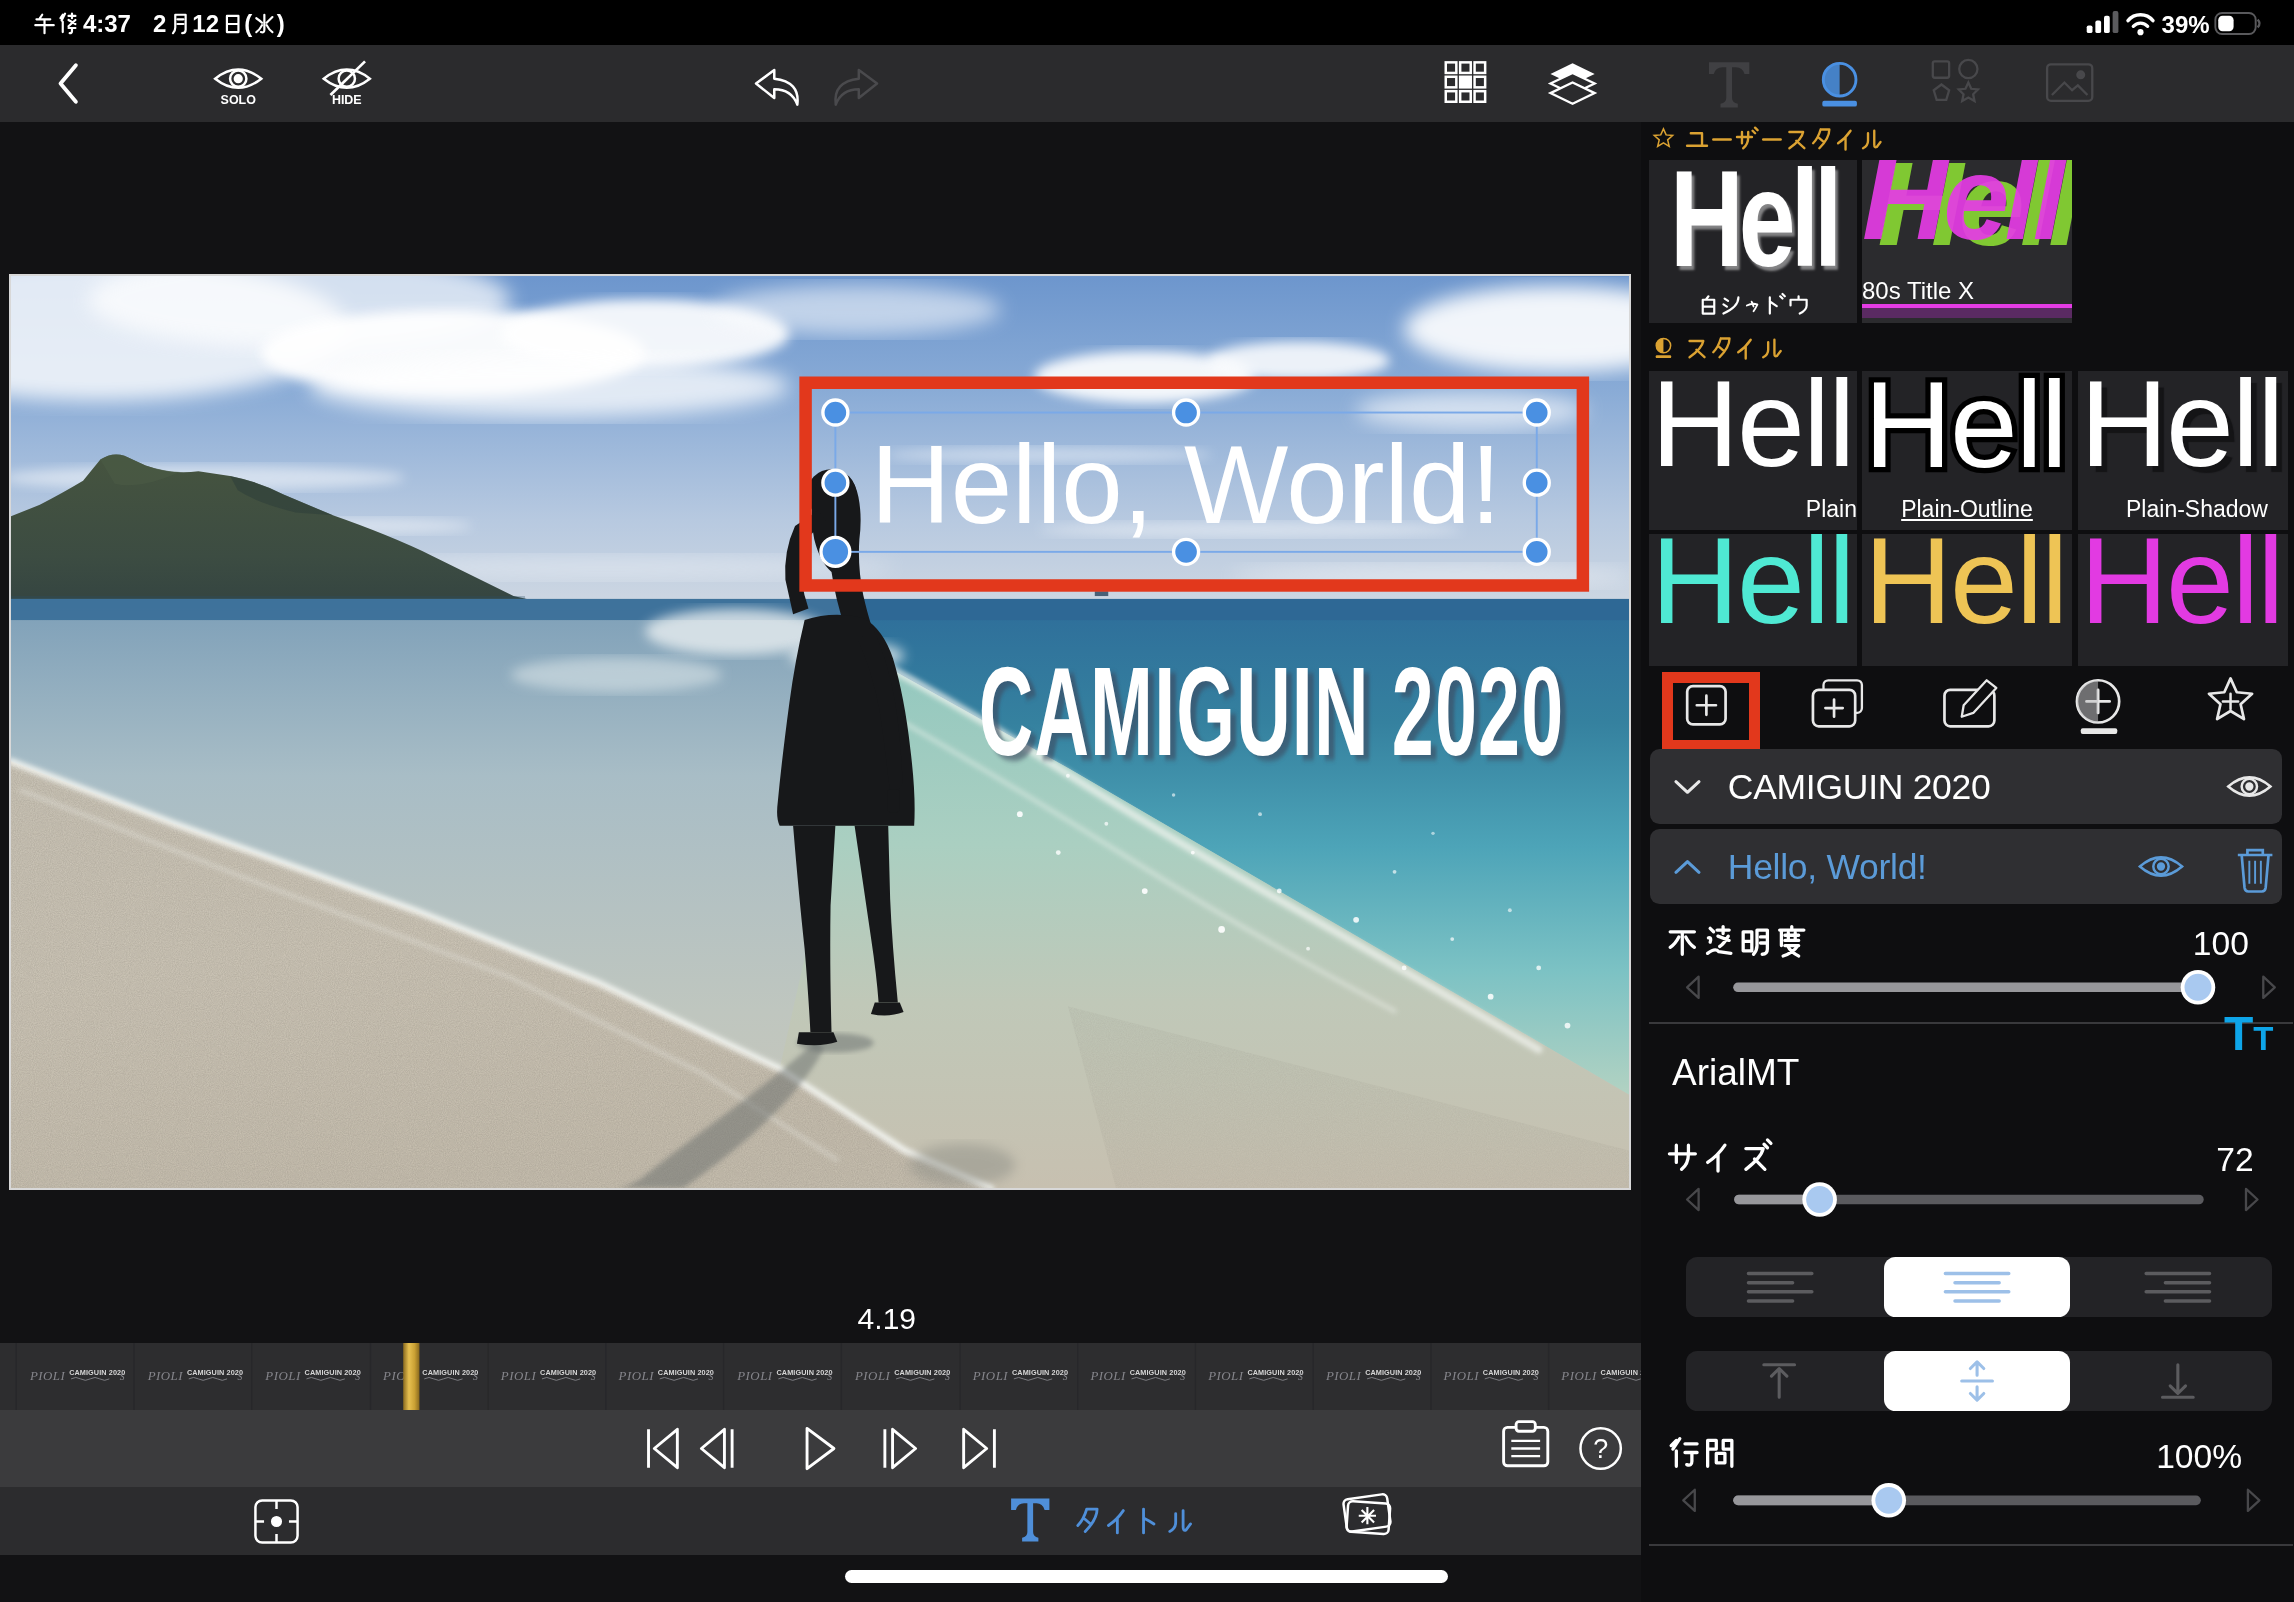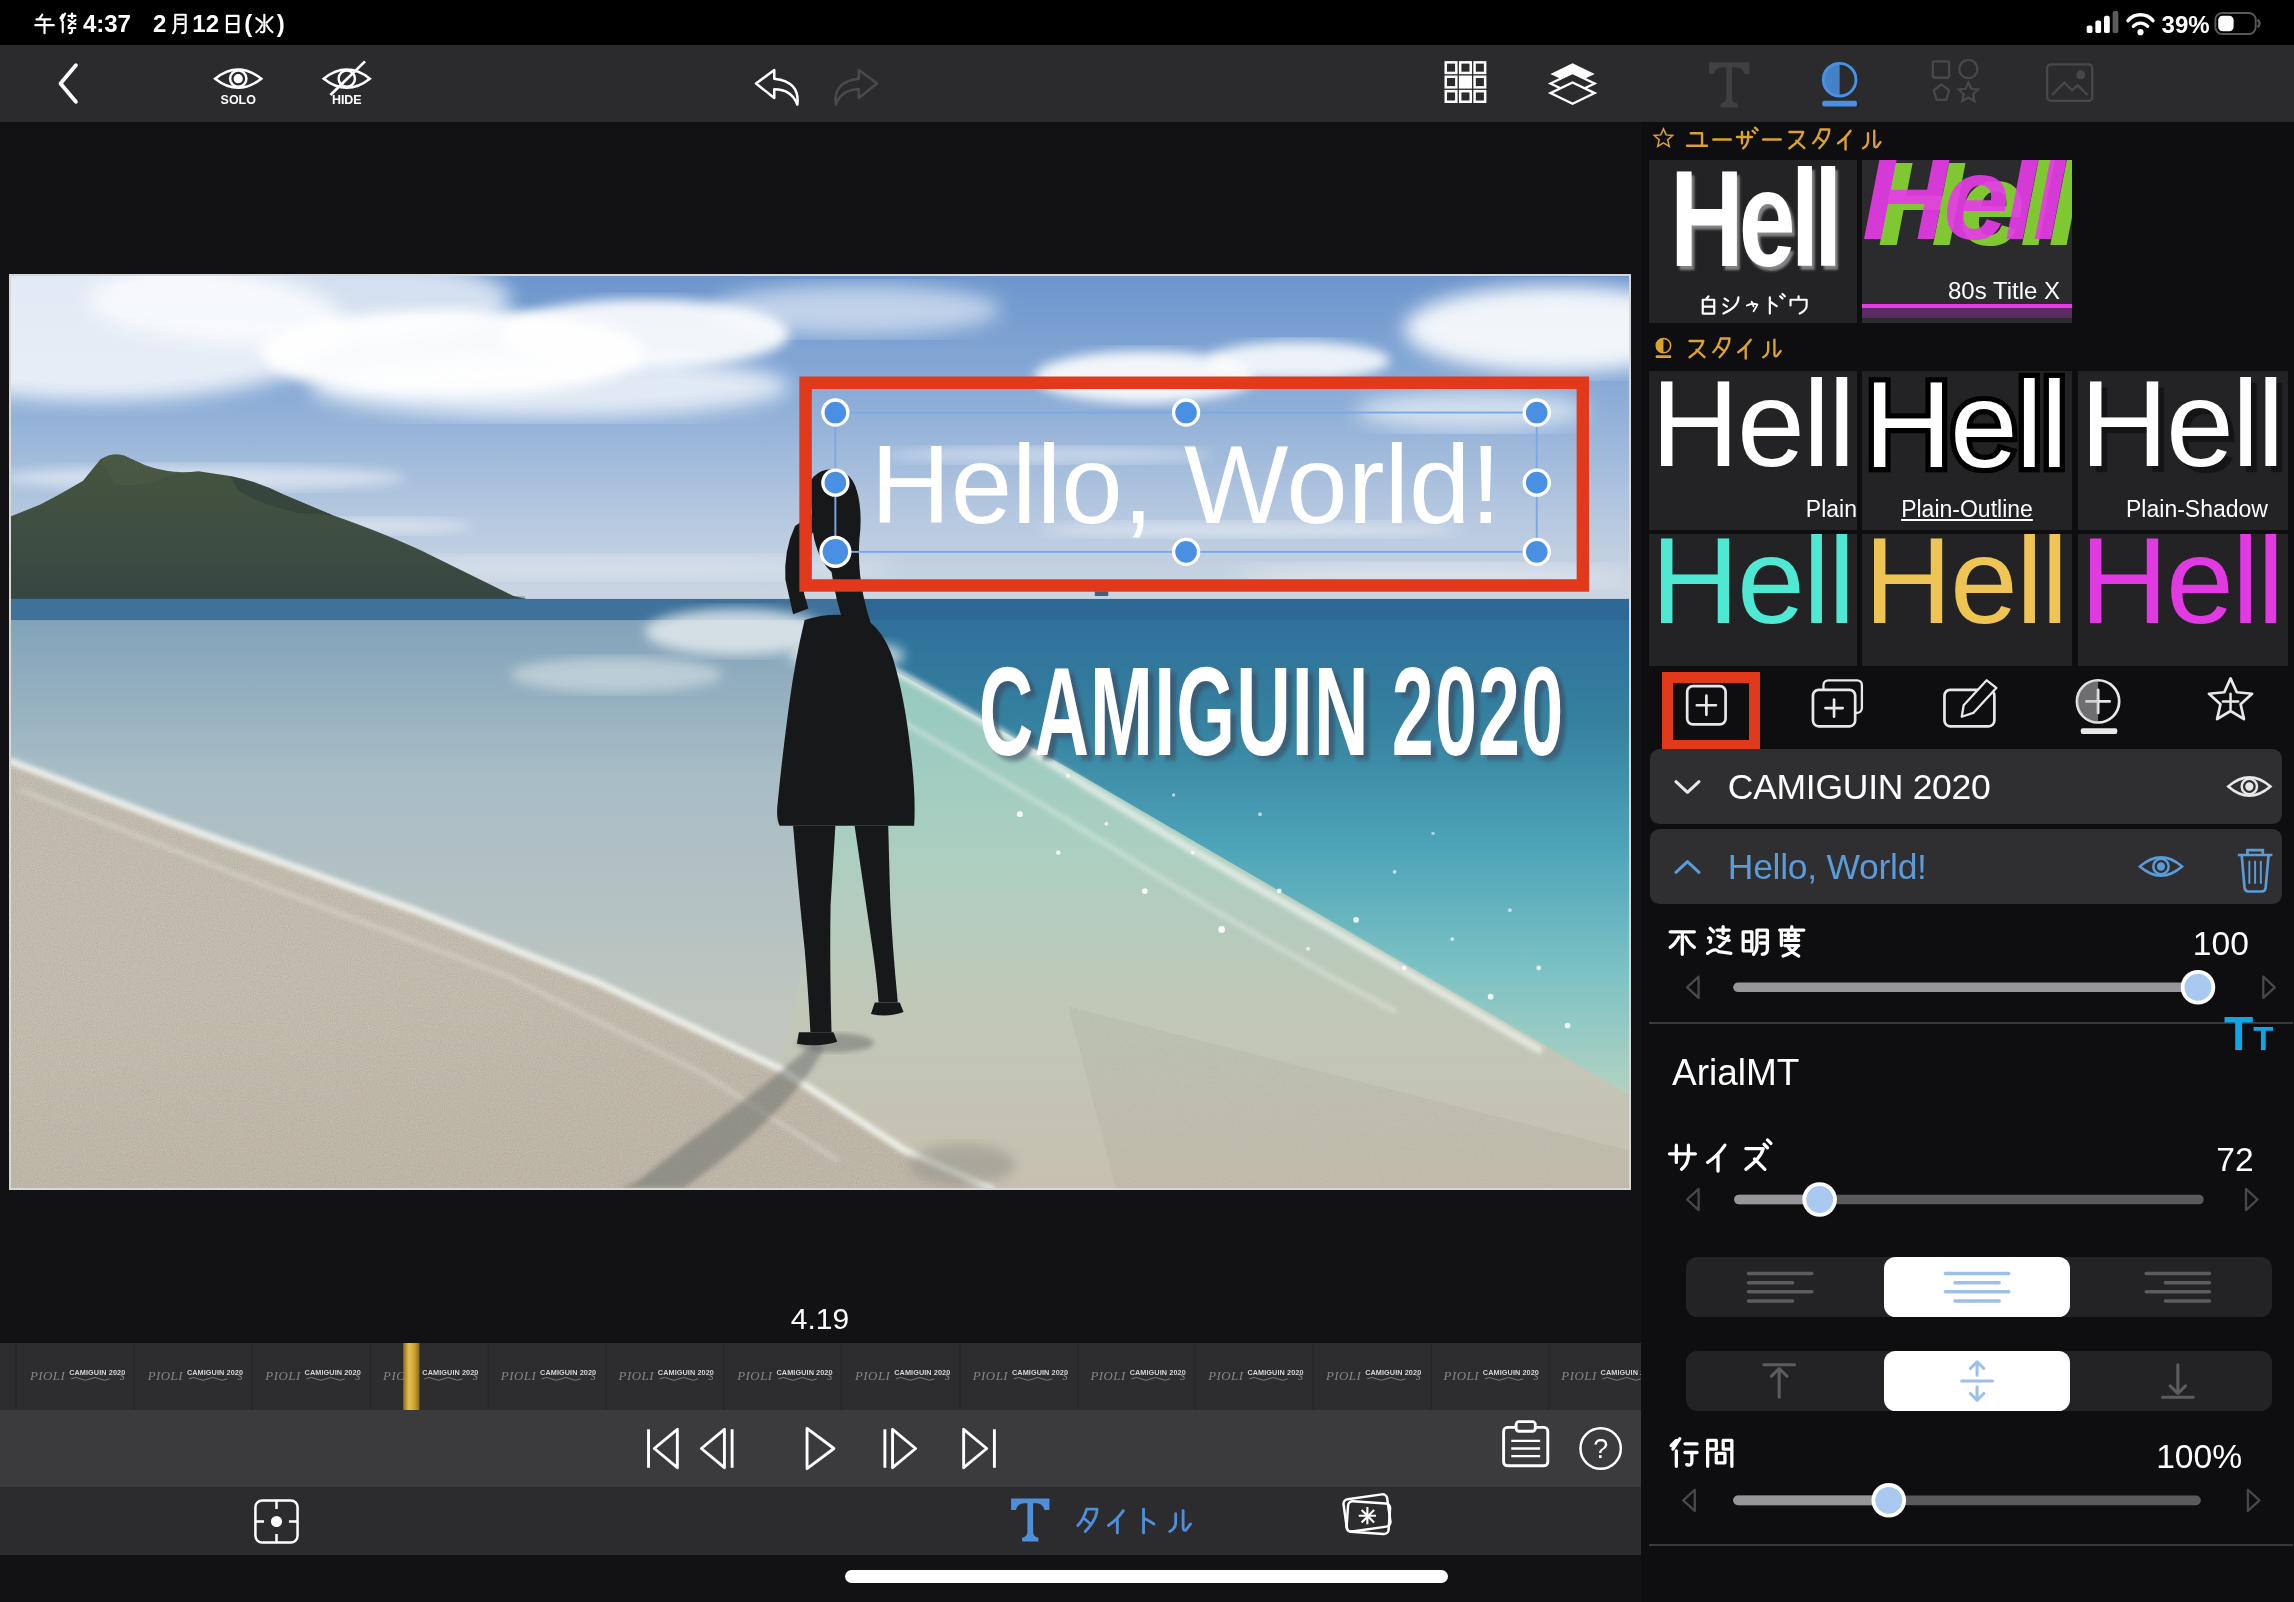--- a/index.html
+++ b/index.html
@@ -371,21 +371,21 @@
           <circle cx="1588" cy="215" r="13"></circle>
   <circle cx="858" cy="287" r="15"></circle>
           <circle cx="1223" cy="287" r="13"></circle>
           <circle cx="1588" cy="287" r="13"></circle>
 </g>
 
 <rect x="827" y="111" width="809" height="211" fill="none" stroke="#e2381c" stroke-width="13"></rect>
 </svg>
 </div>
 
-<div class="abs" style="left:724px;top:1302px;width:192px;text-align:center;color:#fff;font-size:30px;">4.19</div>
+<div class="abs" style="left:724px;top:1302px;width:192px;text-align:right;color:#fff;font-size:30px;">4.19</div>
 
 <div id="strip" class="abs" style="left:0;top:1343px;width:1641px;height:67px;background:#2d2d2f;overflow:hidden;">
 <svg width="1641" height="67" viewBox="0 0 1708 70">
 <defs>
 <g id="tlogo">
   <text x="-48" y="6" font-size="13.5" font-style="italic" font-family="Liberation Serif, serif" fill="#84848a" letter-spacing="0.5">PIOLI</text>
   <text x="-7" y="0" font-size="7.6" font-weight="bold" fill="#d6d6d6" letter-spacing="0.1">CAMIGUIN 2020</text>
   <path d="M-5,4.5 q5,-3 10,0 q5,3 10,0 q5,-3 10,0 q5,3 10,0" stroke="#7e7e84" stroke-width="1" fill="none"></path>
   <text x="46" y="6" font-size="10" font-style="italic" font-family="Liberation Serif, serif" fill="#8a8a90">S</text>
 </g>
@@ -537,21 +537,21 @@
     <g transform="translate(94,2) scale(1.2)">
           <use href="#k_u"></use>
         </g>
   </svg>
 </div>
 <div class="abs" style="left:1862px;top:160px;width:210px;height:163px;background:#2b2b2e;overflow:hidden;">
   <div style="position:absolute;left:15.4px;top:-25px;font-size:119px;font-weight:bold;font-style:italic;color:#80c832;letter-spacing:-4.8px;">Hell</div>
   <div style="position:absolute;left:0px;top:-31px;font-size:119px;font-weight:bold;font-style:italic;color:#e53ce5;letter-spacing:-4.8px;opacity:0.92;">Hell</div>
   <div style="position:absolute;left:0;top:144px;width:210px;height:3.8px;background:#e53ce5;"></div>
   <div style="position:absolute;left:0;top:148px;width:210px;height:9.6px;background:#5a2a62;"></div>
-  <div style="position:absolute;left:0;top:117px;width:228px;text-align:center;color:#fff;font-size:24px;margin-left:28px;">80s Title X</div>
+  <div style="position:absolute;left:0;top:117px;width:228px;text-align:left;color:#fff;font-size:24px;">80s Title X</div>
 </div>
 
 <svg class="abs" style="left:1650px;top:335px" width="192" height="27" viewBox="0 0 200 28">
   <circle cx="14" cy="11" r="7.5" fill="none" stroke="#dba232" stroke-width="1.6"></circle>
   <path d="M14,3.5 a7.5,7.5 0 0 0 0,15 Z" fill="#dba232"></path>
   <rect x="6" y="21" width="16" height="3" rx="1" fill="#dba232"></rect>
   <g color="#dba232">
     <g transform="translate(36,1) scale(1.3)">
           <use href="#k_su"></use>
         </g>

